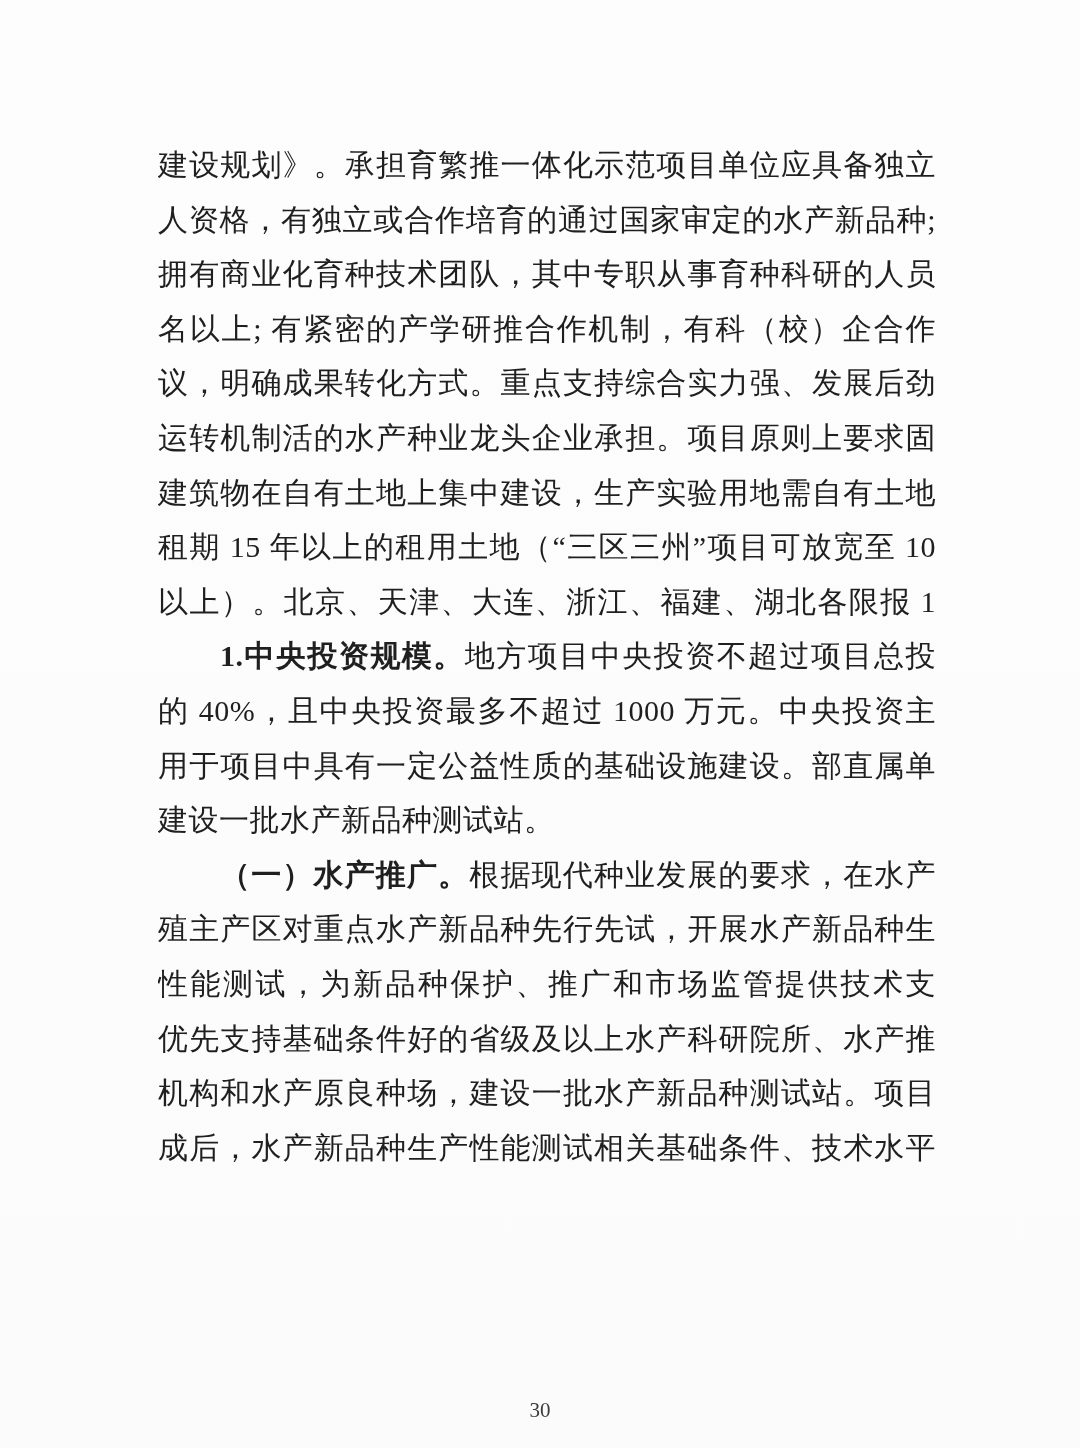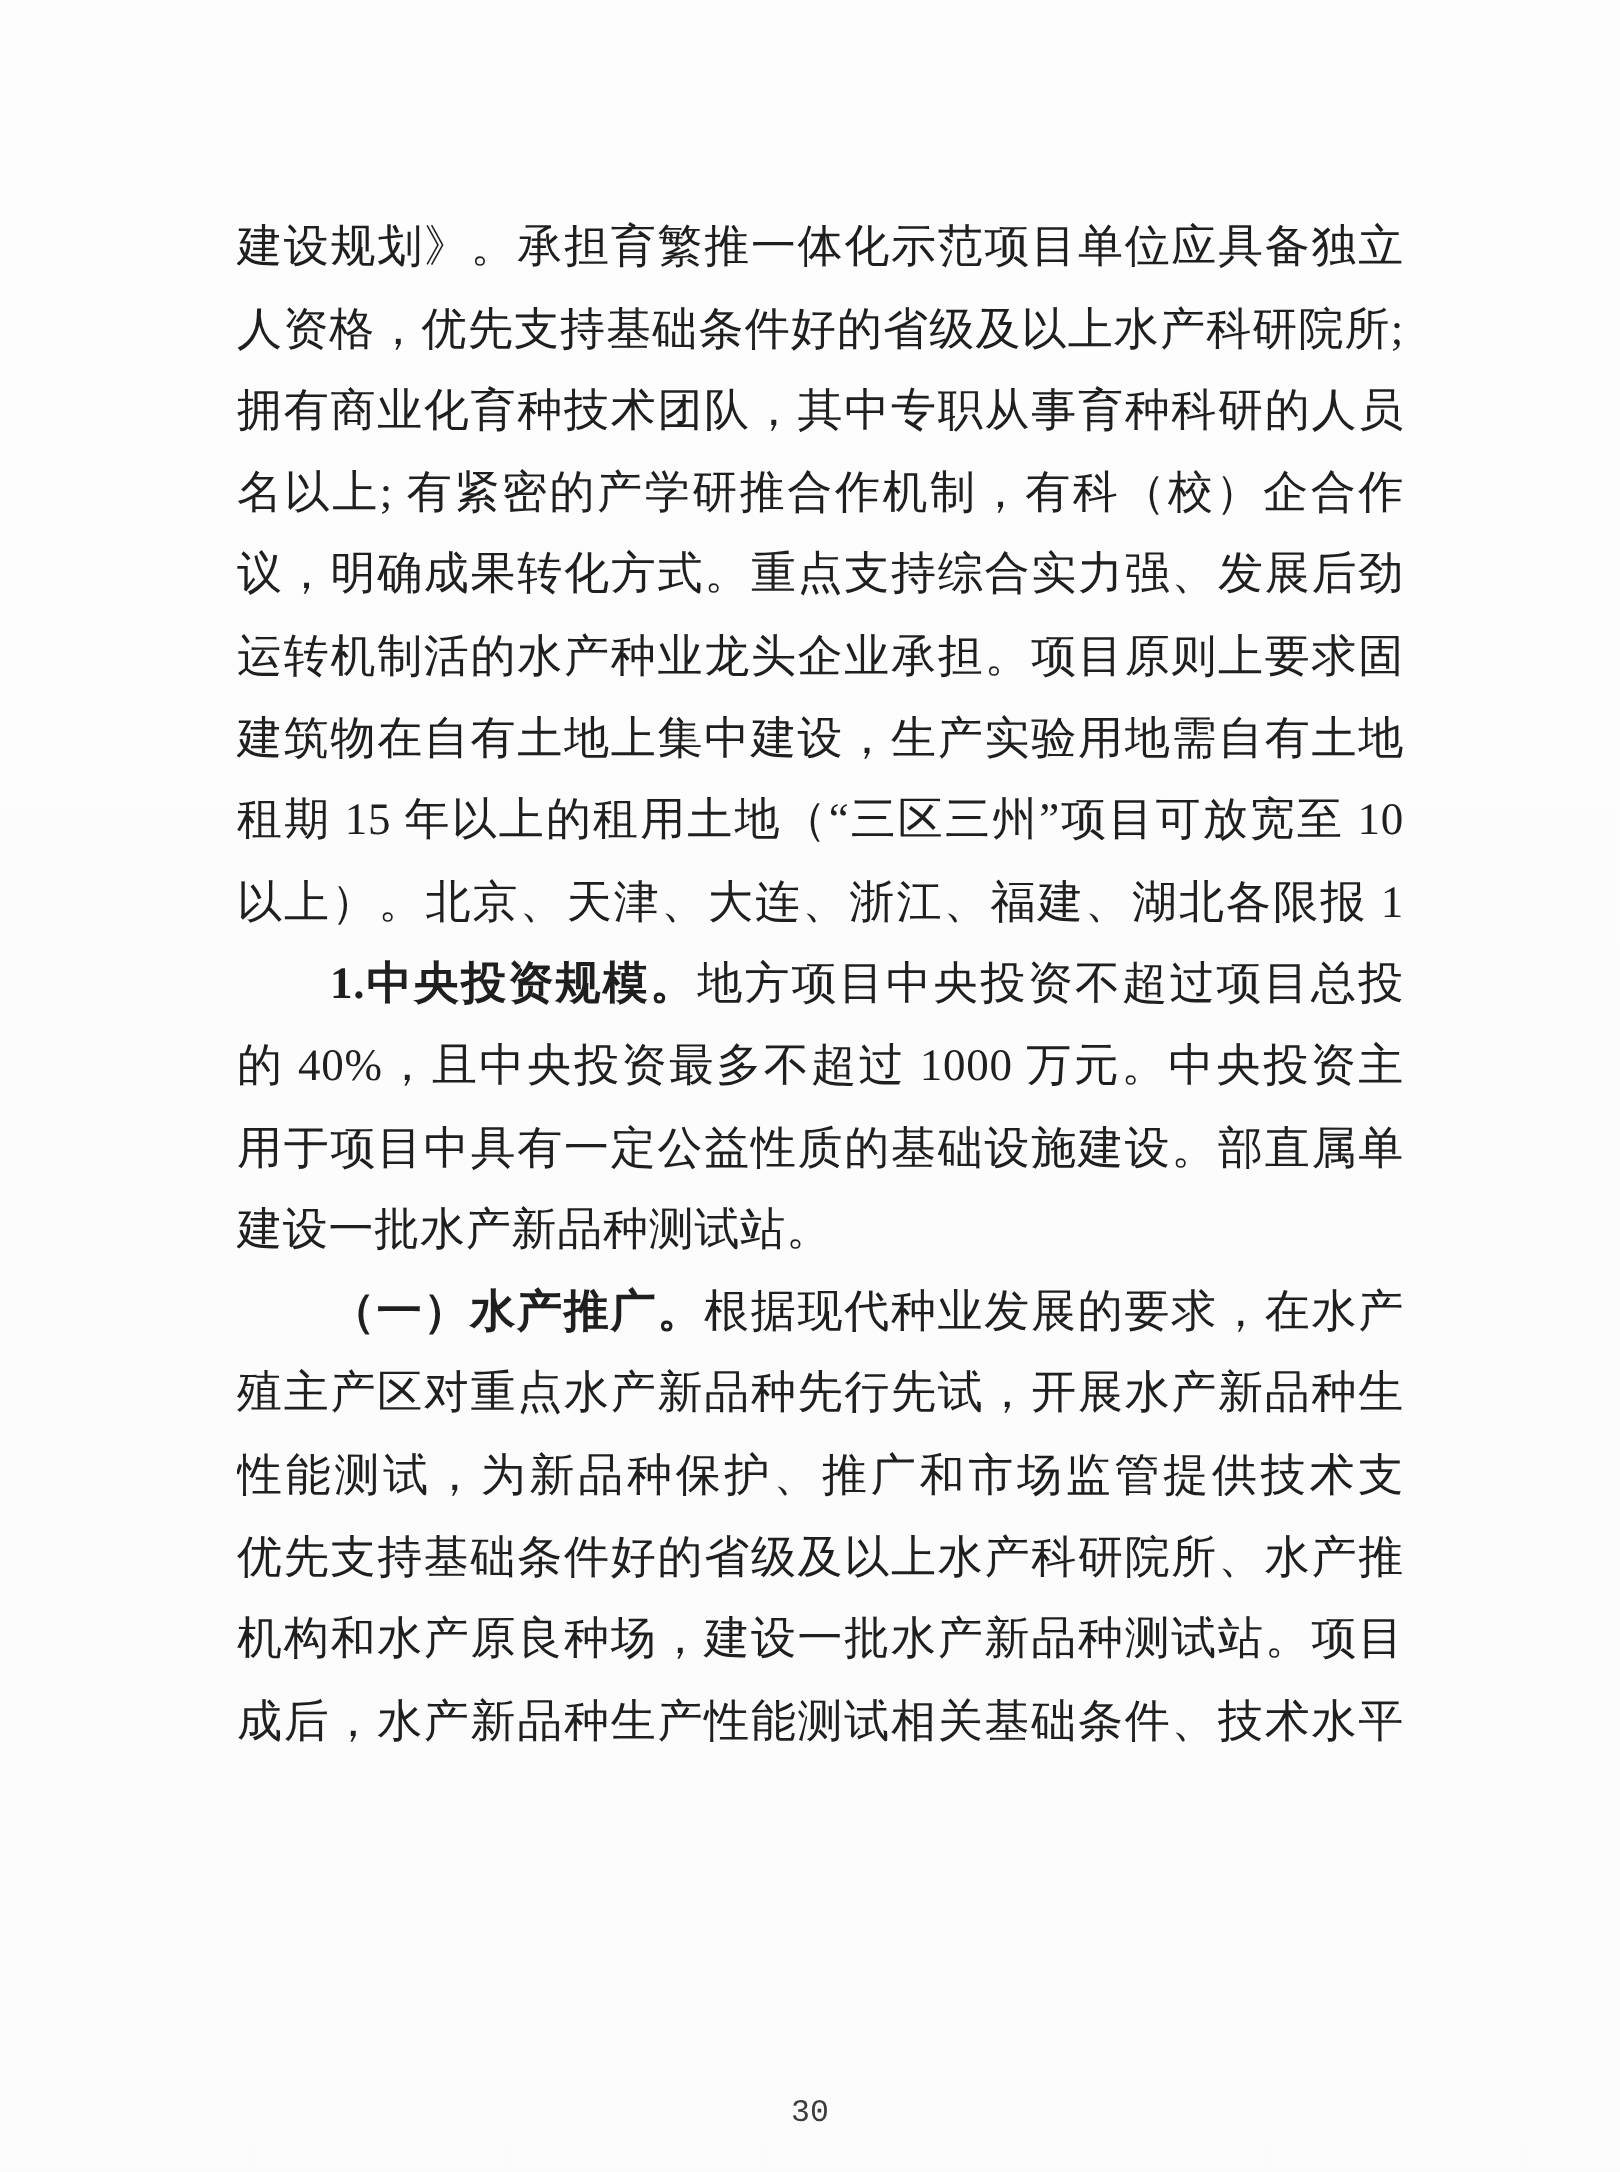--- a/index.html
+++ b/index.html
@@ -51,30 +51,30 @@
   .footer {
     position: absolute;
     left: 0;
     right: 0;
     top: 1398px;
     text-align: center;
   }
   .pagenum {
     font-size: 21px;
     color: #3c3c3c;
-    font-family: Liberation Mono, monospace;
+    font-family: Liberation Serif, serif;
   }
 </style>
 </head>
 <body>
 
 <div class="page">
   <div class="content">
       <div class="line justify"><span>建设规划》。承担育繁推一体化示范项目单位应具备独立法</span></div>
-      <div class="line justify"><span>人资格，优先支持基础条件好的省级及以上水产科研院所;</span></div>
+      <div class="line justify"><span>人资格，有独立或合作培育的通过国家审定的水产新品种;</span></div>
       <div class="line justify"><span>拥有商业化育种技术团队，其中专职从事育种科研的人员 5</span></div>
       <div class="line justify"><span>名以上; 有紧密的产学研推合作机制，有科（校）企合作协</span></div>
       <div class="line justify"><span>议，明确成果转化方式。重点支持综合实力强、发展后劲足、</span></div>
       <div class="line justify"><span>运转机制活的水产种业龙头企业承担。项目原则上要求固定</span></div>
       <div class="line justify"><span>建筑物在自有土地上集中建设，生产实验用地需自有土地或</span></div>
       <div class="line justify"><span>租期 15 年以上的租用土地（“三区三州”项目可放宽至 10 年</span></div>
       <div class="line justify"><span>以上）。北京、天津、大连、浙江、福建、湖北各限报 1 个;</span></div>
       <div class="line indent justify"><span class="lead-bold">1.中央投资规模。</span><span>地方项目中央投资不超过项目总投资</span></div>
       <div class="line justify"><span>的 40%，且中央投资最多不超过 1000 万元。中央投资主要</span></div>
       <div class="line justify"><span>用于项目中具有一定公益性质的基础设施建设。部直属单位</span></div>

